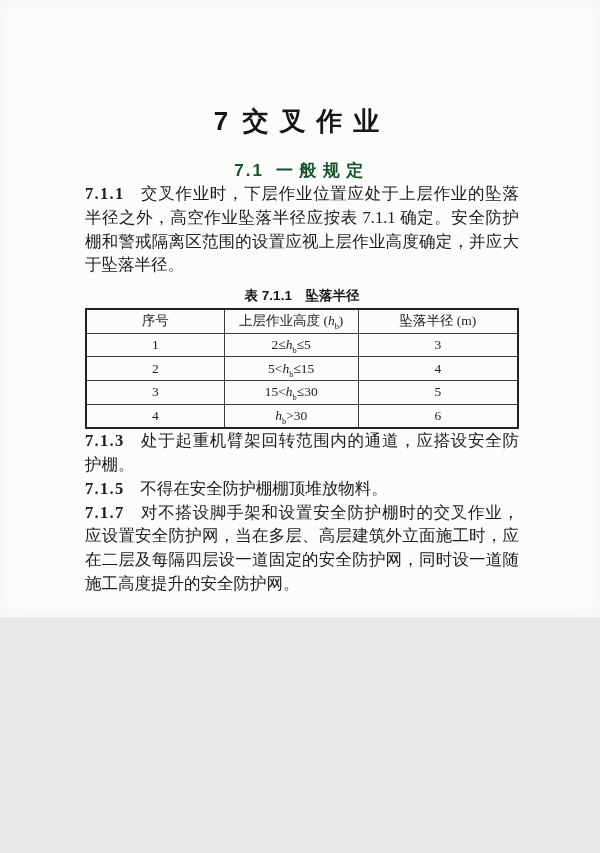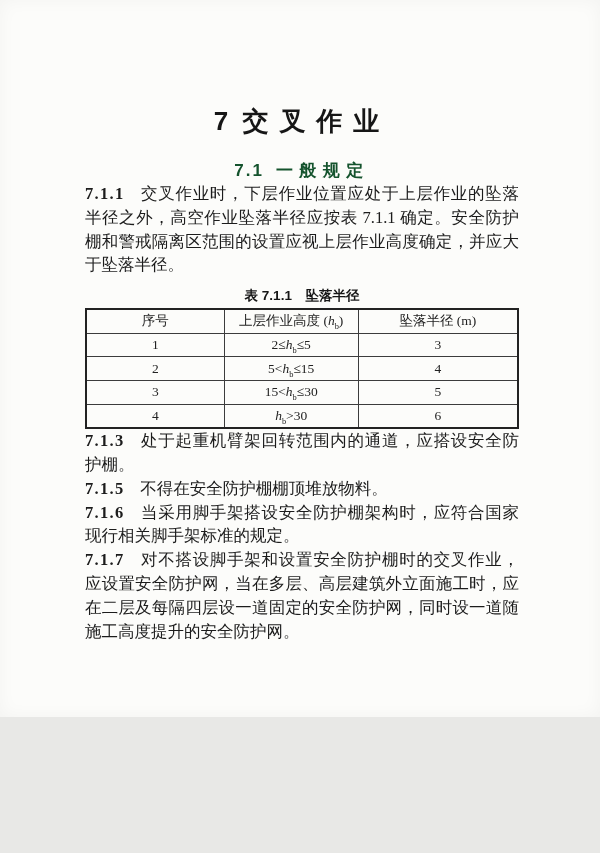--- a/index.html
+++ b/index.html
@@ -1,18 +1,18 @@
 <!DOCTYPE html>
 <html><head>
 <meta charset="utf-8">
 <style>
   html,body{margin:0;padding:0;background:#e8e8e6;}
   .page{
     position:relative;
-    width:600px;height:717px;
+    width:600px;height:617px;
     margin:0 auto;
     background:#fcfcfa;
     box-shadow:inset 0 0 18px rgba(0,0,0,0.04);
     font-family:"Liberation Serif","DejaVu Serif",serif;
     color:#1c1c1c;
     overflow:hidden;
   }
   .content{
     position:absolute;
     left:85px; top:0;
@@ -147,22 +147,19 @@
       </tbody>
     </table>
 
     <p class="clause">
       <span class="num">7.1.3</span><span>处于起重机臂架回转范围内的通道，应搭设安全防护棚。</span>
     </p>
     <p class="clause">
       <span class="num">7.1.5</span><span>不得在安全防护棚棚顶堆放物料。</span>
     </p>
     <p class="clause">
-      <span class="num">7.1.6</span><span>当采用脚手架搭设安全防护棚架构时，应符合国家现行相关脚手架标准的规定。</span>
-    </p>
-    <p class="clause">
       <span class="num">7.1.7</span><span>对不搭设脚手架和设置安全防护棚时的交叉作业，应设置安全防护网，当在多层、高层建筑外立面施工时，应在二层及每隔四层设一道固定的安全防护网，同时设一道随施工高度提升的安全防护网。</span>
     </p>
 
   </div>
 
   <div class="page-number">17</div>
 </div>
 
 </body></html>

